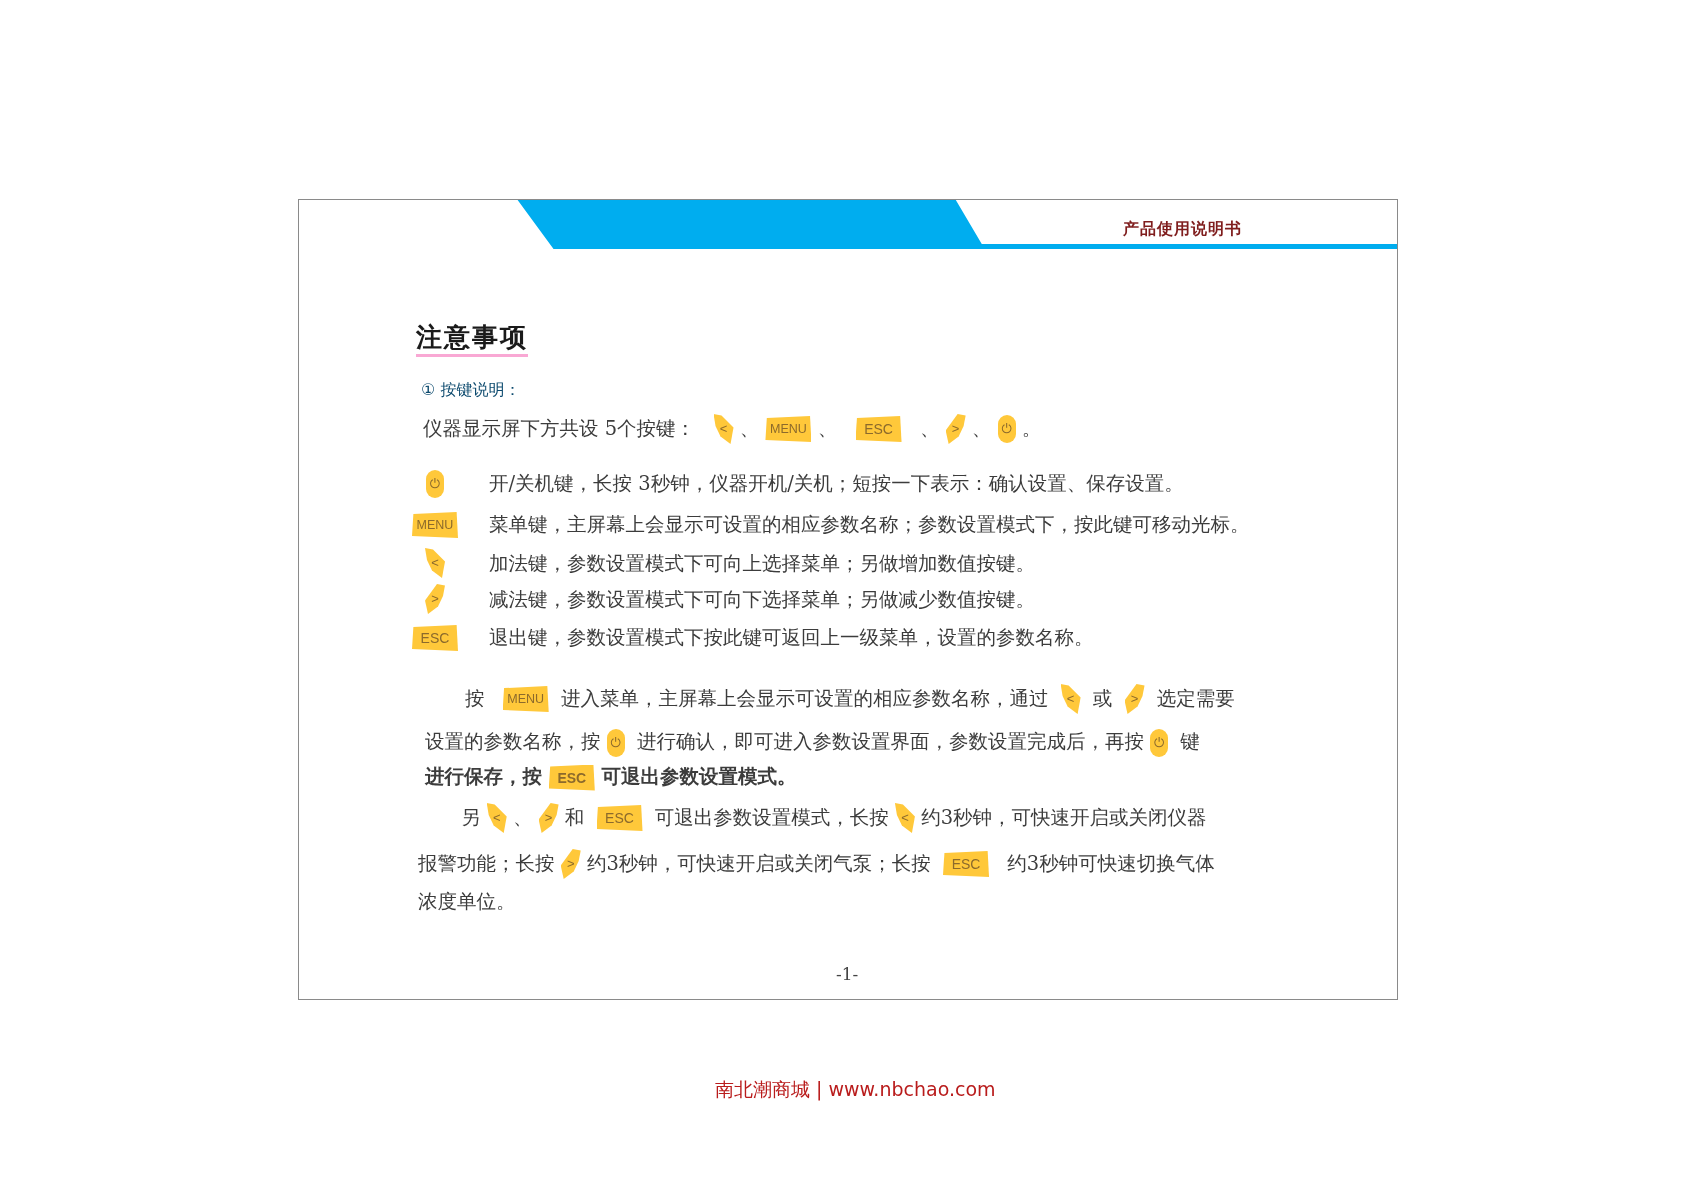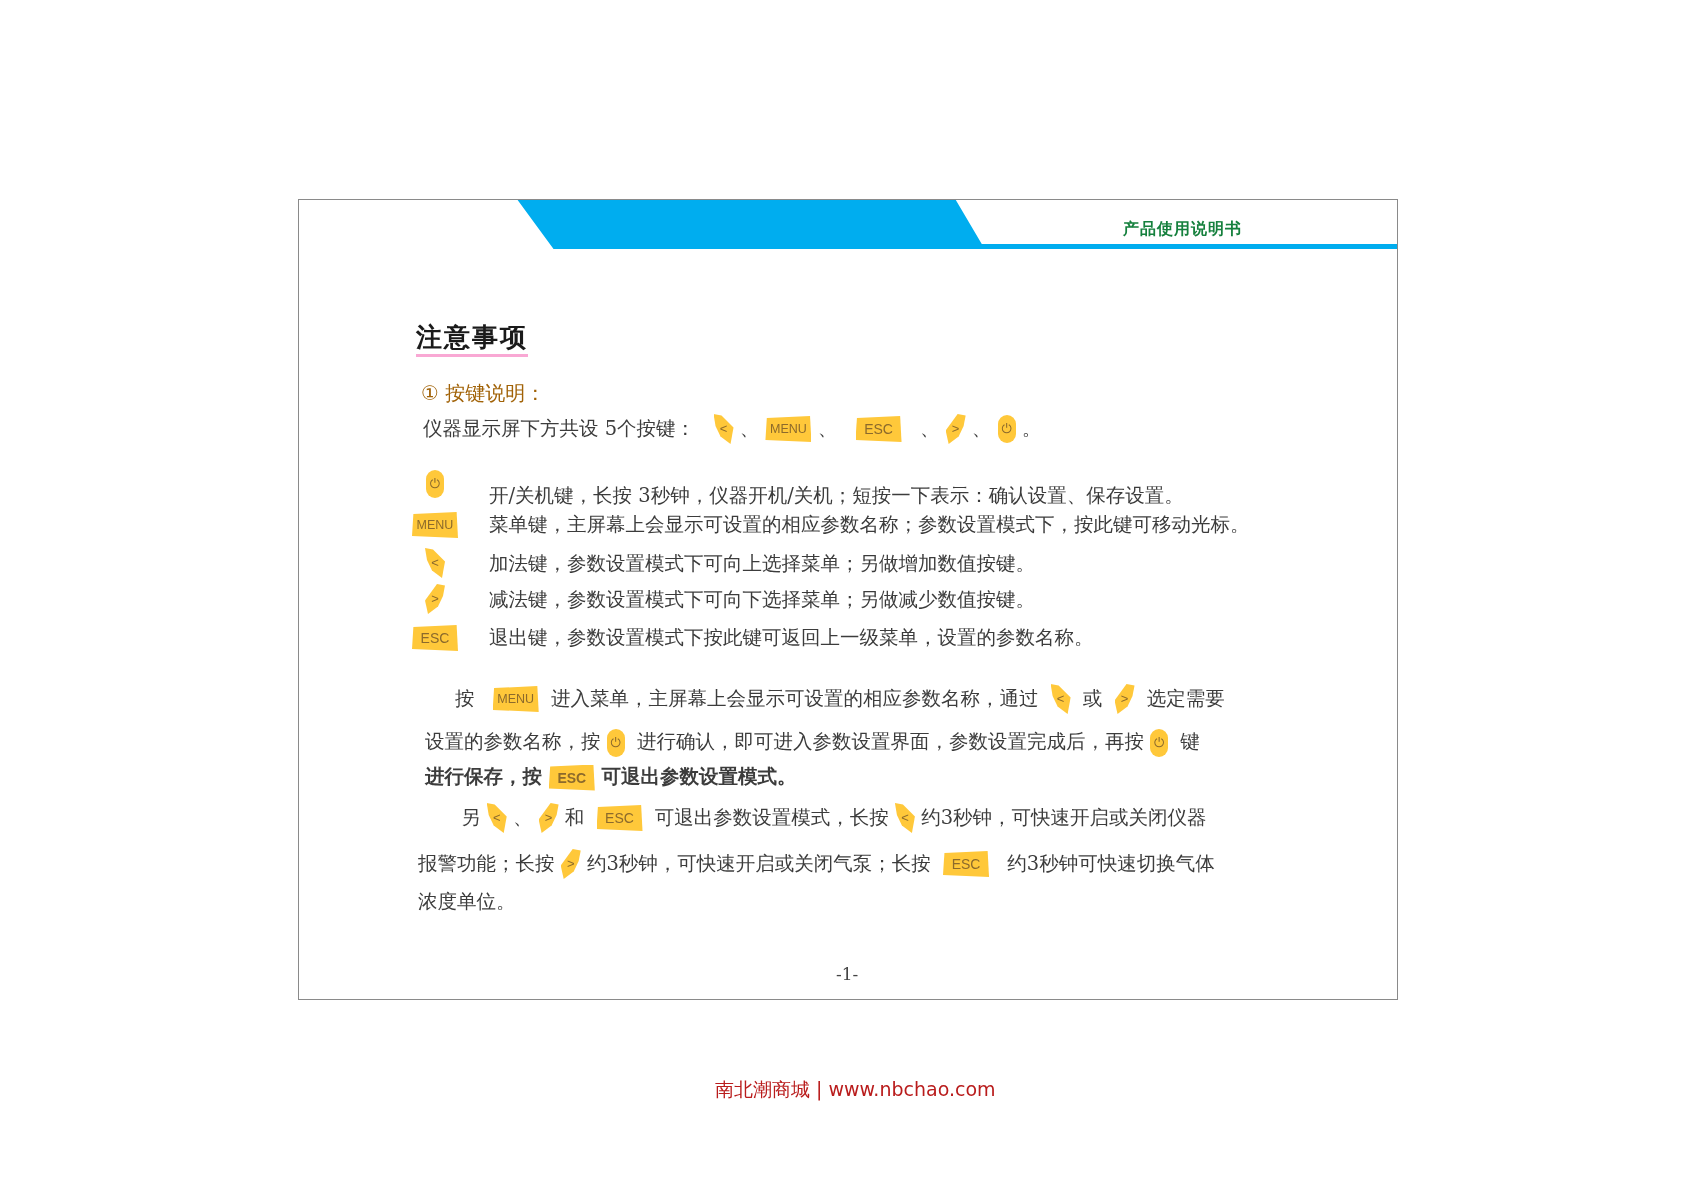--- a/index.html
+++ b/index.html
@@ -2,25 +2,25 @@
 <html><head>
 <meta charset="utf-8">
 <style>
   html, body { margin:0; padding:0; background:#ffffff; }
   body { width:1697px; height:1200px; position:relative; overflow:hidden;
          font-family:"DejaVu Serif","Liberation Serif",serif; color:#3a3a3a; }
   .page { position:absolute; left:298px; top:199px; width:1100px; height:801px;
           border:1.5px solid #8a8a8a; box-sizing:border-box; background:#fff; }
   .band { position:absolute; left:0; top:0; width:100%; height:52px; }
   .header-title { position:absolute; left:824px; top:19px; font-family:"DejaVu Sans","Liberation Sans",sans-serif;
-          font-weight:bold; font-size:16px; color:#15803d; letter-spacing:1px; }
+          font-weight:bold; font-size:16px; color:#7f1d1d; letter-spacing:1px; }
   .title { position:absolute; left:117px; top:120px; font-family:"DejaVu Sans","Liberation Sans",sans-serif;
            font-weight:bold; font-size:26px; color:#1a1a1a; letter-spacing:2px;
            border-bottom:3px solid #f9a8d4; padding-bottom:0; line-height:34px; }
-  .subhead { position:absolute; left:122px; top:180px; font-size:20px; color:#a16207;
+  .subhead { position:absolute; left:122px; top:180px; font-size:16px; color:#0c4a6e;
              font-family:"DejaVu Sans","Liberation Sans",sans-serif; }
   .line { position:absolute; font-size:19.5px; white-space:nowrap; line-height:28px; color:#3c3c3c; }
   .key { display:inline-block; vertical-align:middle; background:#ffc83a; color:#8c6a2c;
          font-family:"Liberation Sans","DejaVu Sans",sans-serif; text-align:center; }
   .key-menu { width:46px; height:26px; line-height:26px; font-size:12.5px; clip-path:polygon(3% 8%,97% 0,100% 100%,0 92%); }
   .key-esc { width:46px; height:26px; line-height:26px; font-size:14px; clip-path:polygon(3% 8%,97% 0,100% 100%,0 92%); }
   .key-power { width:18px; height:28px; border-radius:9px; font-size:13px; line-height:28px; }
   .key-up { width:20px; height:30px; font-size:13px; line-height:30px;
             clip-path:polygon(0 0,40% 5%,100% 45%,85% 100%,35% 75%,10% 40%); }
   .key-down { width:20px; height:30px; font-size:13px; line-height:30px;
@@ -57,21 +57,21 @@
     <span>、</span>
     <span class="key key-down">˃</span>
     <span>、</span>
     <span class="key key-power">⏻</span>
     <span>。</span>
   </div>
 
   <div class="desc-icon" style="top:270px; height:28px;">
     <span class="key key-power">⏻</span>
   </div>
-  <div class="desc-text" style="top:282px;">开/关机键，长按 3秒钟，仪器开机/关机；短按一下表示：确认设置、保存设置。</div>
+  <div class="desc-text" style="top:270px;">开/关机键，长按 3秒钟，仪器开机/关机；短按一下表示：确认设置、保存设置。</div>
 
   <div class="desc-icon" style="top:311px; height:28px;">
     <span class="key key-menu">MENU</span>
   </div>
   <div class="desc-text" style="top:311px;">菜单键，主屏幕上会显示可设置的相应参数名称；参数设置模式下，按此键可移动光标。</div>
 
   <div class="desc-icon" style="top:348px; height:30px;">
     <span class="key key-up">˂</span>
   </div>
   <div class="desc-text" style="top:350px;">加法键，参数设置模式下可向上选择菜单；另做增加数值按键。</div>
@@ -79,21 +79,21 @@
   <div class="desc-icon" style="top:384px; height:30px;">
     <span class="key key-down">˃</span>
   </div>
   <div class="desc-text" style="top:386px;">减法键，参数设置模式下可向下选择菜单；另做减少数值按键。</div>
 
   <div class="desc-icon" style="top:424px; height:28px;">
     <span class="key key-esc">ESC</span>
   </div>
   <div class="desc-text" style="top:424px;">退出键，参数设置模式下按此键可返回上一级菜单，设置的参数名称。</div>
 
-  <div class="line" style="left:156px; top:484px;">
+  <div class="line" style="left:166px; top:484px;">
     <span>按</span><span class="gap"></span><span class="gap"></span>
     <span class="key key-menu">MENU</span><span class="gap"></span>
     <span>进入菜单，主屏幕上会显示可设置的相应参数名称，通过</span><span class="gap"></span>
     <span class="key key-up">˂</span><span class="gap"></span>
     <span>或</span><span class="gap"></span>
     <span class="key key-down">˃</span><span class="gap"></span>
     <span>选定需要</span>
   </div>
   <div class="line" style="left:126px; top:528px;">
     <span>设置的参数名称，按</span>

